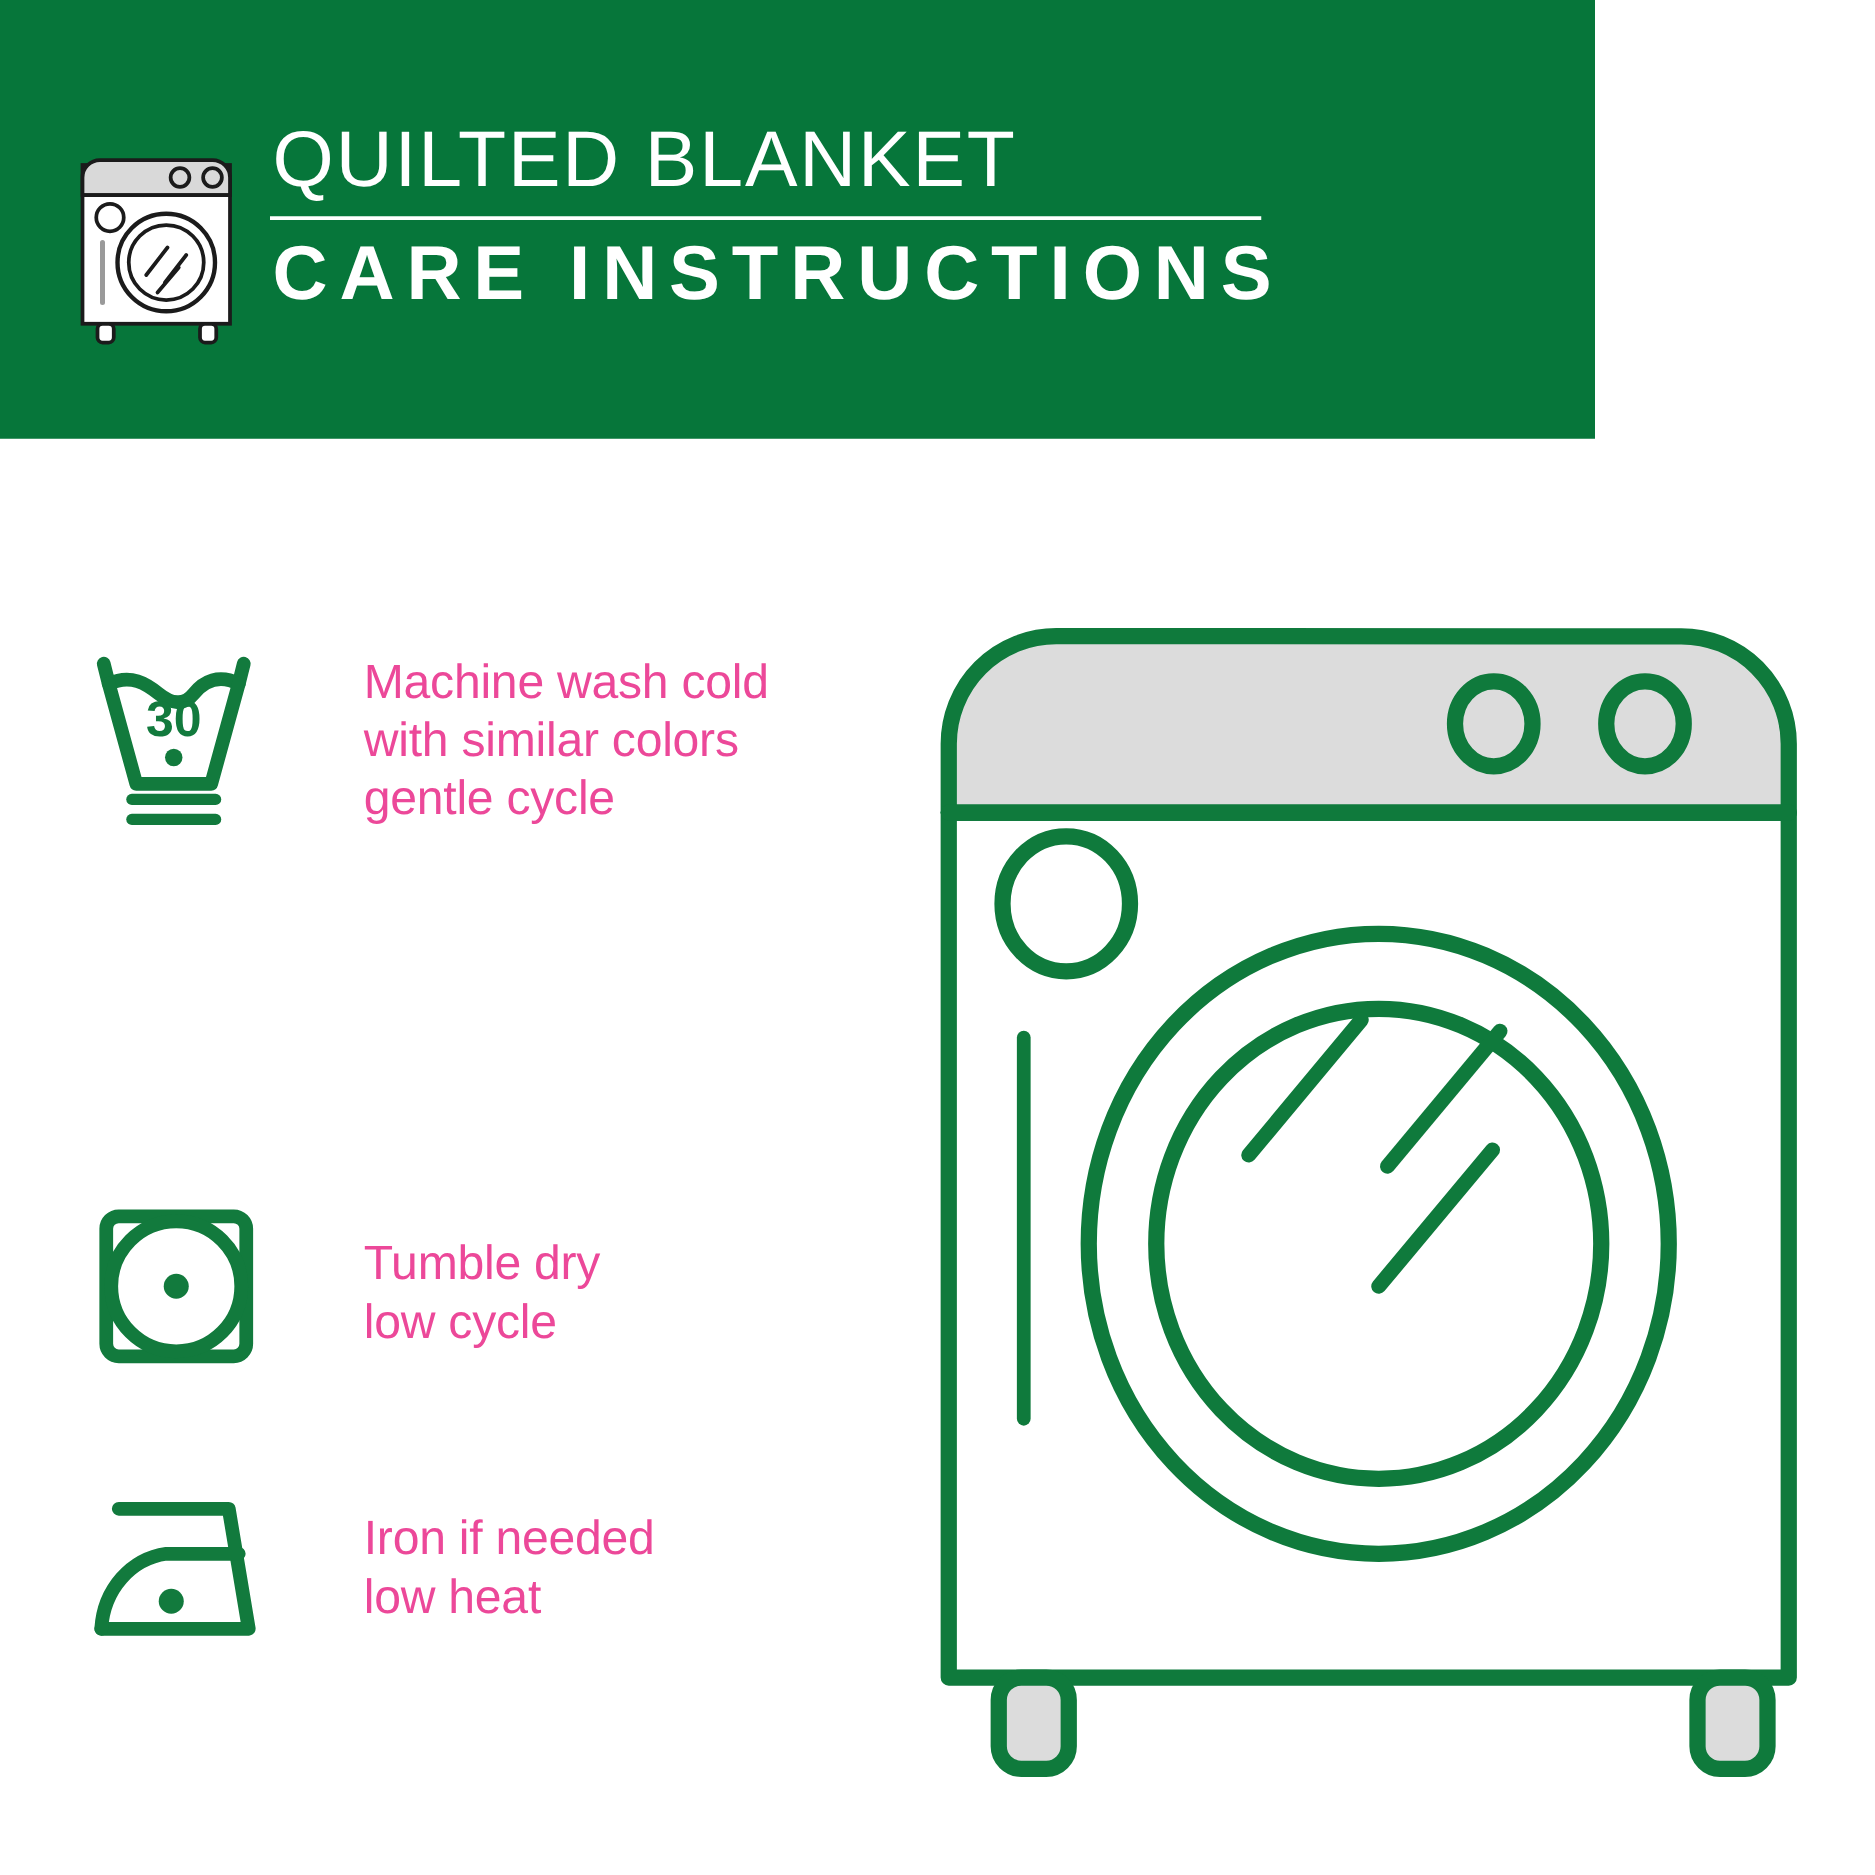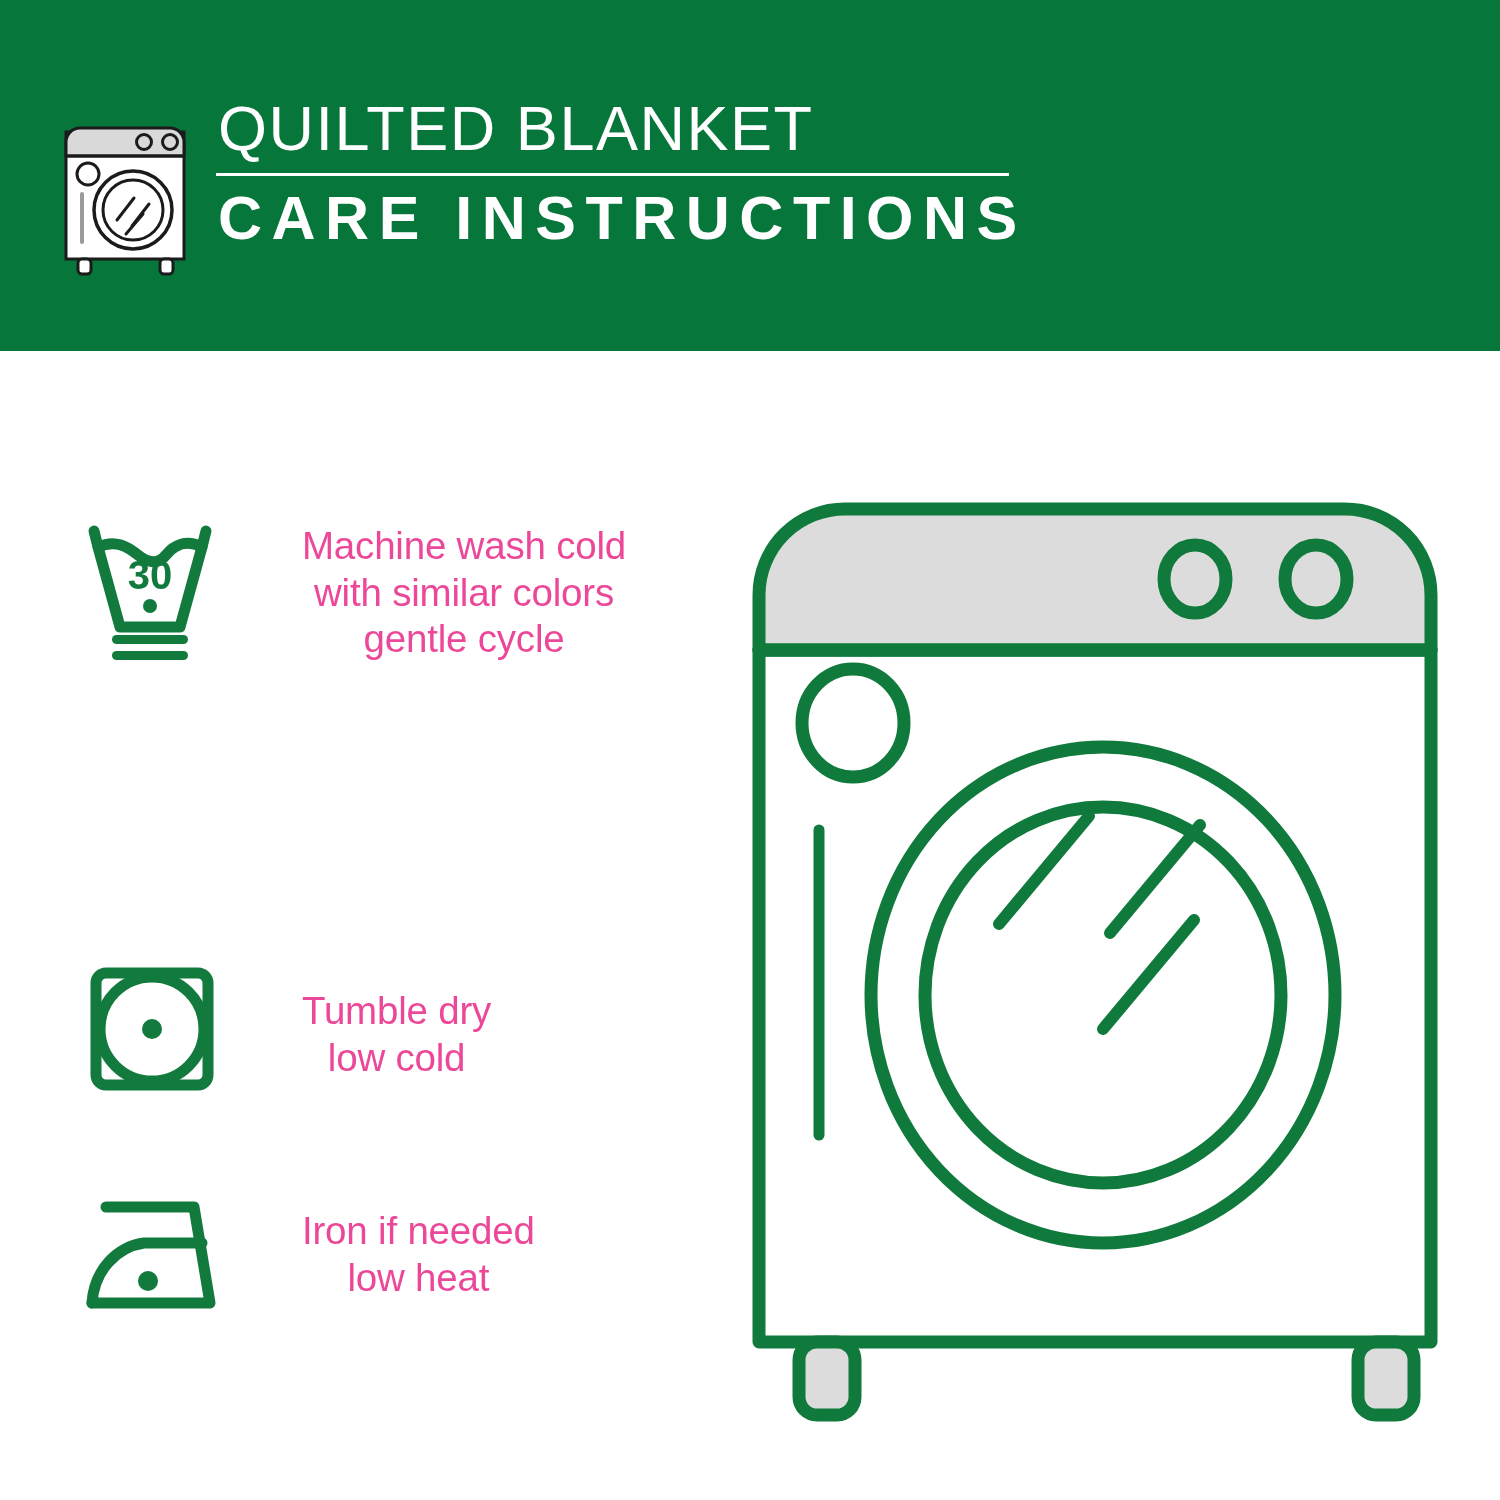--- a/index.html
+++ b/index.html
@@ -13,21 +13,21 @@
     font-family: "Liberation Sans", sans-serif;
     overflow: hidden;
     position: relative;
   }
 
   
   .header {
     position: absolute;
     left: 0;
     top: 0;
-    width: 1500px;
+    width: 1276px;
     height: 351px;
     background: #06763a;
     box-sizing: border-box;
   }
   .header-inner {
     position: absolute;
     left: 60px;
     top: 92px;
     display: flex;
     align-items: flex-start;
@@ -69,25 +69,24 @@
     letter-spacing: 9.5px;
     line-height: 1.02;
     white-space: nowrap;
     margin: 0;
     padding-left: 2px;
   }
 
   
   .care-list {
     position: absolute;
-    left: 12px;
+    left: 1px;
     top: 351px;
     width: 720px;
     height: 872px;
-    text-align: center;
   }
   .care-row {
     position: absolute;
     left: 70px;
     display: flex;
     align-items: center;
     width: 640px;
   }
   .care-row-0 { top: 166px; }
   .care-row-1 { top: 382px; }
@@ -193,21 +192,21 @@
     <div class="care-symbol">
       <svg viewBox="0 0 168 152" xmlns="http://www.w3.org/2000/svg">
         <g fill="none" stroke="#127a3d" stroke-width="11" stroke-linejoin="round">
           <rect x="14" y="14" width="112" height="112" rx="10"></rect>
           <circle cx="70" cy="70" r="52"></circle>
         </g>
         <circle cx="70" cy="70" r="10" fill="#127a3d"></circle>
       </svg>
     </div>
     <div class="care-text">Tumble dry
-low cold</div>
+low cycle</div>
   </div>
 
   <div class="care-row care-row-3">
     <div class="care-symbol">
       <svg viewBox="0 0 168 152" xmlns="http://www.w3.org/2000/svg">
         <g fill="none" stroke="#127a3d" stroke-width="11" stroke-linecap="round" stroke-linejoin="round">
 
           <path d="M24 28 L112 28 L128 124 L10 124"></path>
 
           <path d="M10 124 C12 92 34 68 62 64 L120 64"></path>

